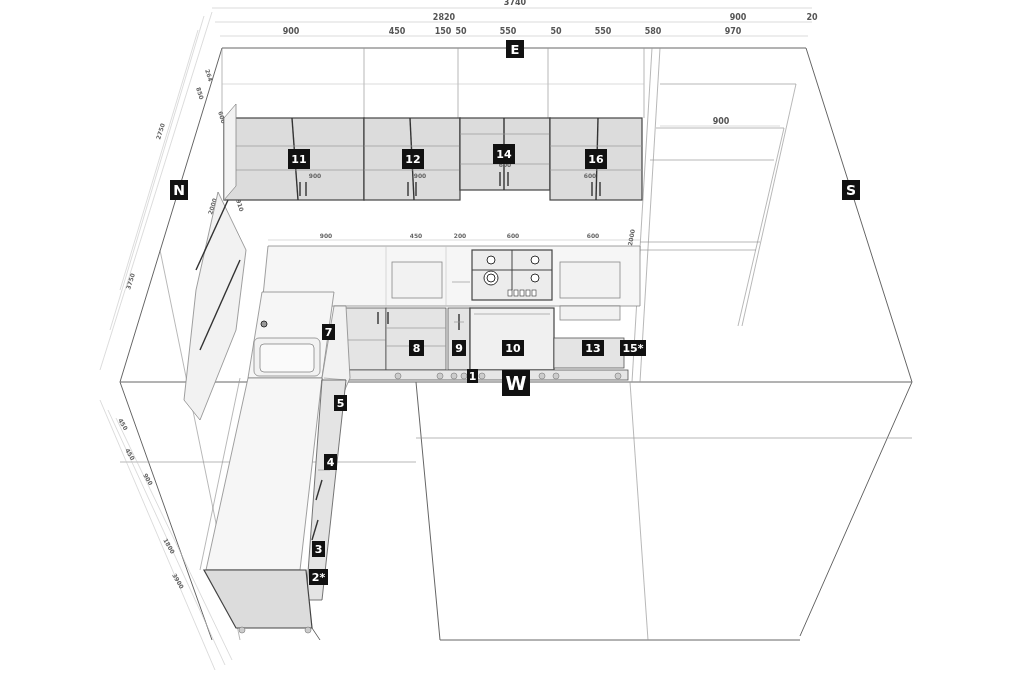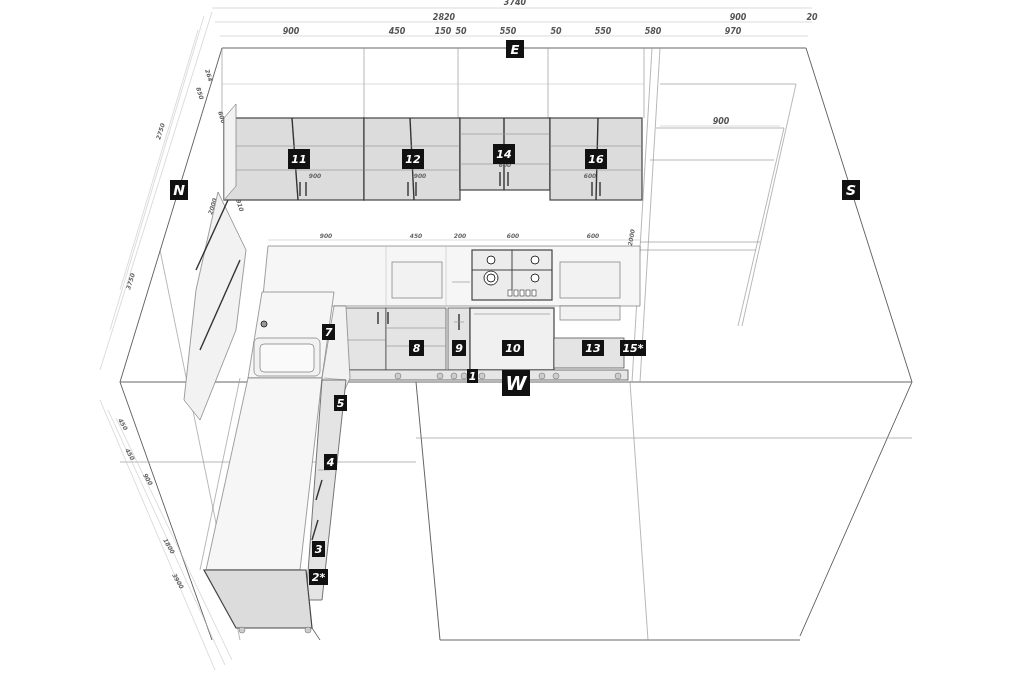--- a/index.html
+++ b/index.html
@@ -1,18 +1,18 @@
 <!DOCTYPE html>
 <html><head>
 <meta charset="utf-8">
 <style>
   html, body { margin: 0; padding: 0; background: #ffffff; }
   body { width: 1020px; height: 680px; position: relative; overflow: hidden;
          font-family: "DejaVu Sans", sans-serif; }
-  #stage { position: absolute; left: 0; top: 0; width: 1020px; height: 680px; font-style: italic; }
+  #stage { position: absolute; left: 0; top: 0; width: 1020px; height: 680px; }
   svg text { font-family: "DejaVu Sans", sans-serif; }
   .dim { font-size: 8px; font-weight: bold; fill: #555; }
   .dimsm { font-size: 6px; fill: #666; font-weight: bold; }
   .line { stroke: #666; stroke-width: 1; fill: none; }
   .thin { stroke: #9a9a9a; stroke-width: 0.7; fill: none; }
   .hair { stroke: #c4c4c4; stroke-width: 0.6; fill: none; }
   .dark { stroke: #333; stroke-width: 1.4; fill: none; }
   .cab { fill: #dcdcdc; stroke: #444; stroke-width: 1.2; }
   .cabface { fill: #e4e4e4; stroke: #555; stroke-width: 0.8; }
   .light { fill: #f2f2f2; stroke: #888; stroke-width: 0.8; }

